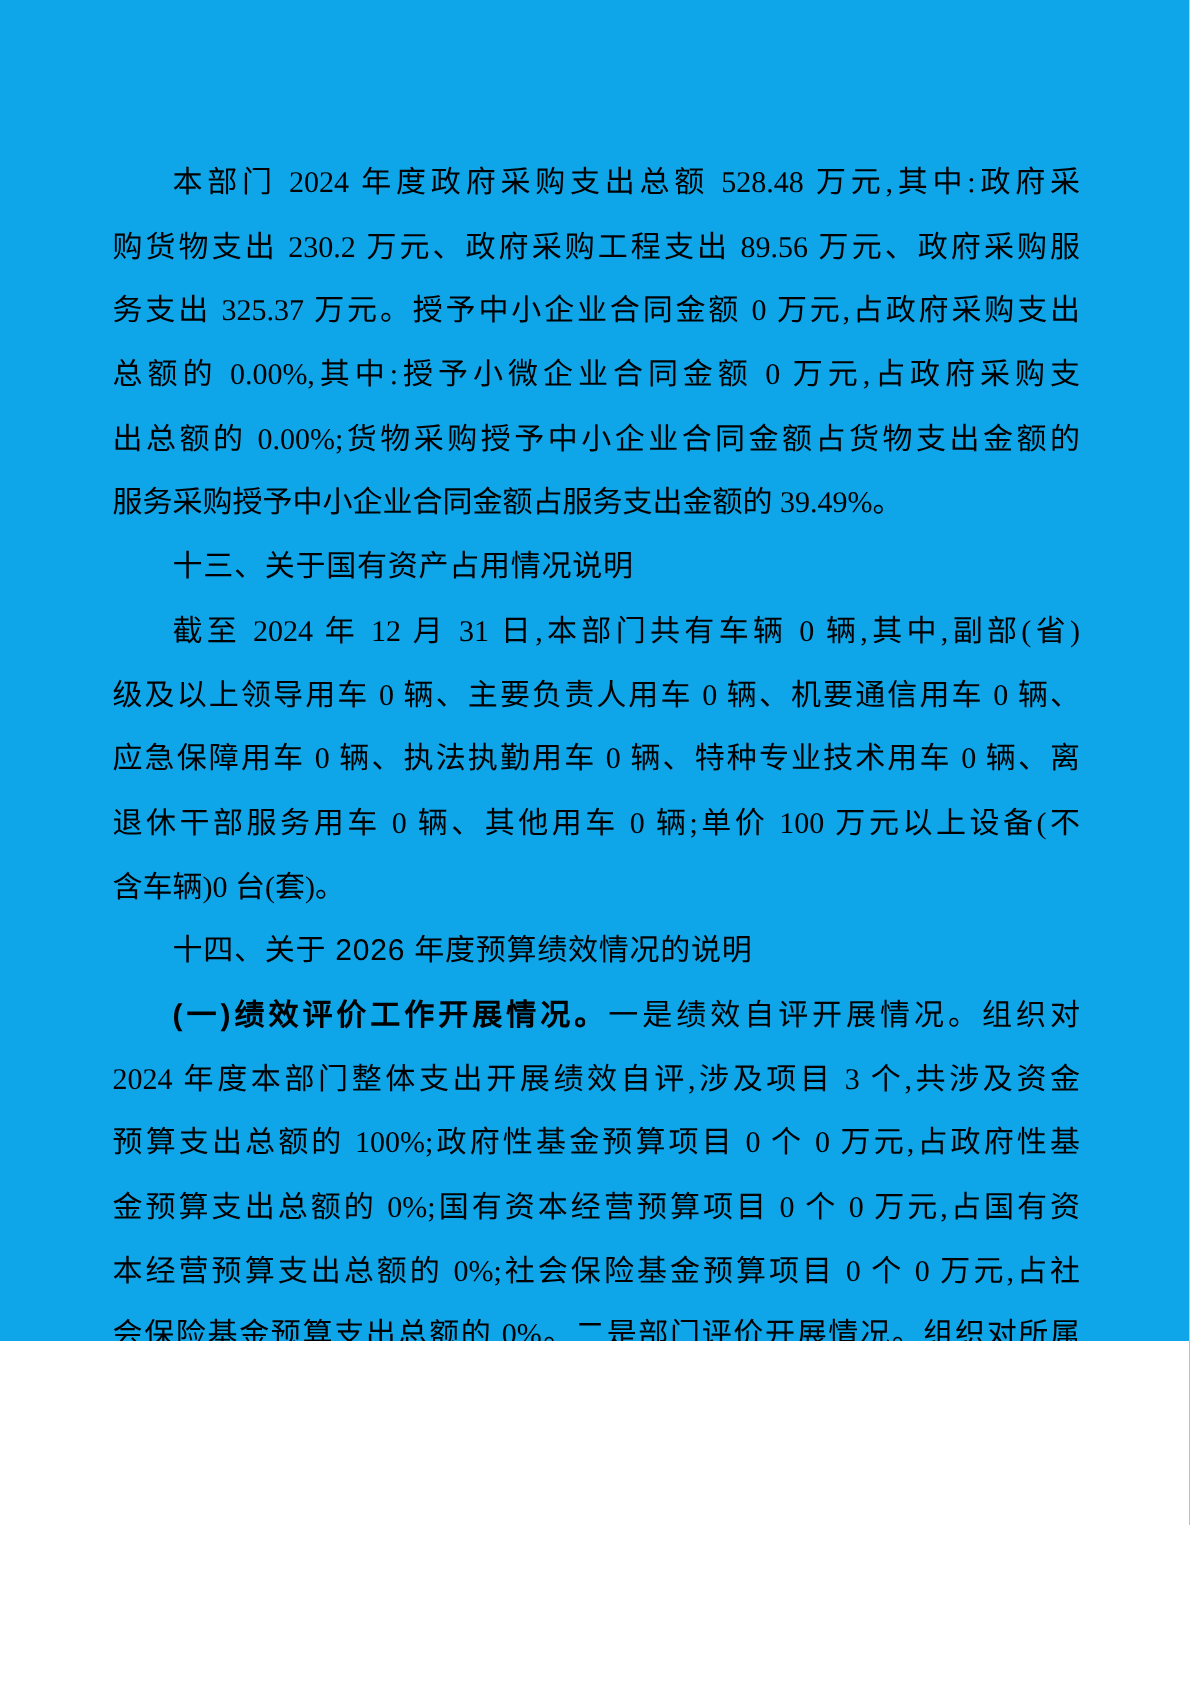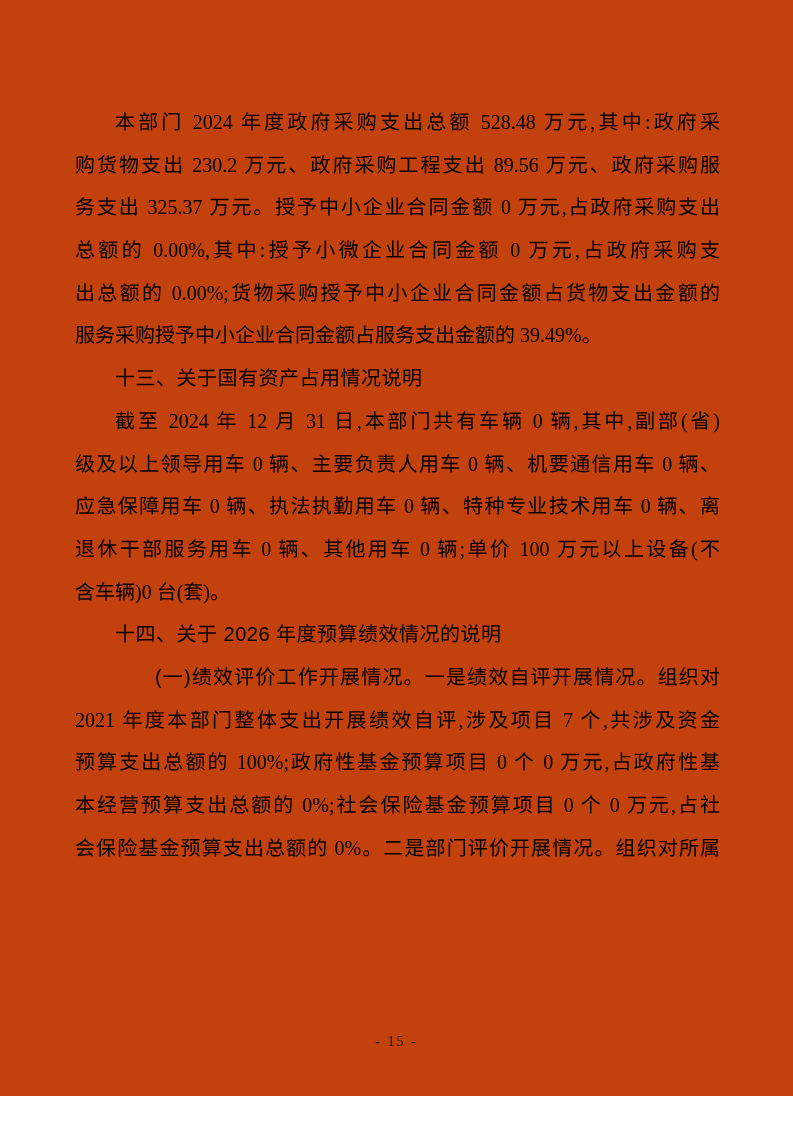--- a/index.html
+++ b/index.html
@@ -5,22 +5,22 @@
   html, body {
     margin: 0;
     padding: 0;
     background: #ffffff;
     color: #000000;
     font-family: "Liberation Serif", "DejaVu Serif", serif;
   }
   .page {
     position: relative;
     width: 793px;
-    height: 1096px;
-    background: #c2410c;
+    height: 894px;
+    background: #0ea5e9;
     overflow: hidden;
   }
   .content {
     position: absolute;
     left: 75px;
     top: 101px;
     width: 645px;
   }
   .line {
     font-size: 20px;
@@ -38,23 +38,22 @@
     text-indent: 40px;
   }
   .heading {
     font-weight: normal;
     font-family: "Liberation Sans", "DejaVu Sans", sans-serif;
     text-align-last: left;
     text-indent: 40px;
     letter-spacing: 0.5px;
   }
   .bold-lead {
-    font-weight: normal;
+    font-weight: bold;
     font-family: "Liberation Sans", "DejaVu Sans", sans-serif;
-    margin-left: 40px;
   }
   .footer {
     position: absolute;
     top: 1034px;
     left: 0;
     width: 100%;
     text-align: right;
     text-align-last: center;
     font-size: 14px;
     letter-spacing: 2px;
@@ -80,21 +79,22 @@
     <div class="line">级及以上领导用车 0 辆、主要负责人用车 0 辆、机要通信用车 0 辆、</div>
     <div class="line">应急保障用车 0 辆、执法执勤用车 0 辆、特种专业技术用车 0 辆、离</div>
     <div class="line">退休干部服务用车 0 辆、其他用车 0 辆;单价 100 万元以上设备(不</div>
     <div class="line no-stretch">含车辆)0 台(套)。</div>
 
     <div class="line heading">十四、关于 2026 年度预算绩效情况的说明</div>
 
     <div class="line indent">
       <span class="bold-lead">(一)绩效评价工作开展情况。</span><span>一是绩效自评开展情况。组织对</span>
     </div>
-    <div class="line">2021 年度本部门整体支出开展绩效自评,涉及项目 7 个,共涉及资金</div>
+    <div class="line">2024 年度本部门整体支出开展绩效自评,涉及项目 3 个,共涉及资金</div>
     <div class="line">预算支出总额的 100%;政府性基金预算项目 0 个 0 万元,占政府性基</div>
+    <div class="line">金预算支出总额的 0%;国有资本经营预算项目 0 个 0 万元,占国有资</div>
     <div class="line">本经营预算支出总额的 0%;社会保险基金预算项目 0 个 0 万元,占社</div>
     <div class="line">会保险基金预算支出总额的 0%。二是部门评价开展情况。组织对所属</div>
 
   </div>
 
   <div class="footer">- 15 -</div>
 </div>
 
 </body></html>

